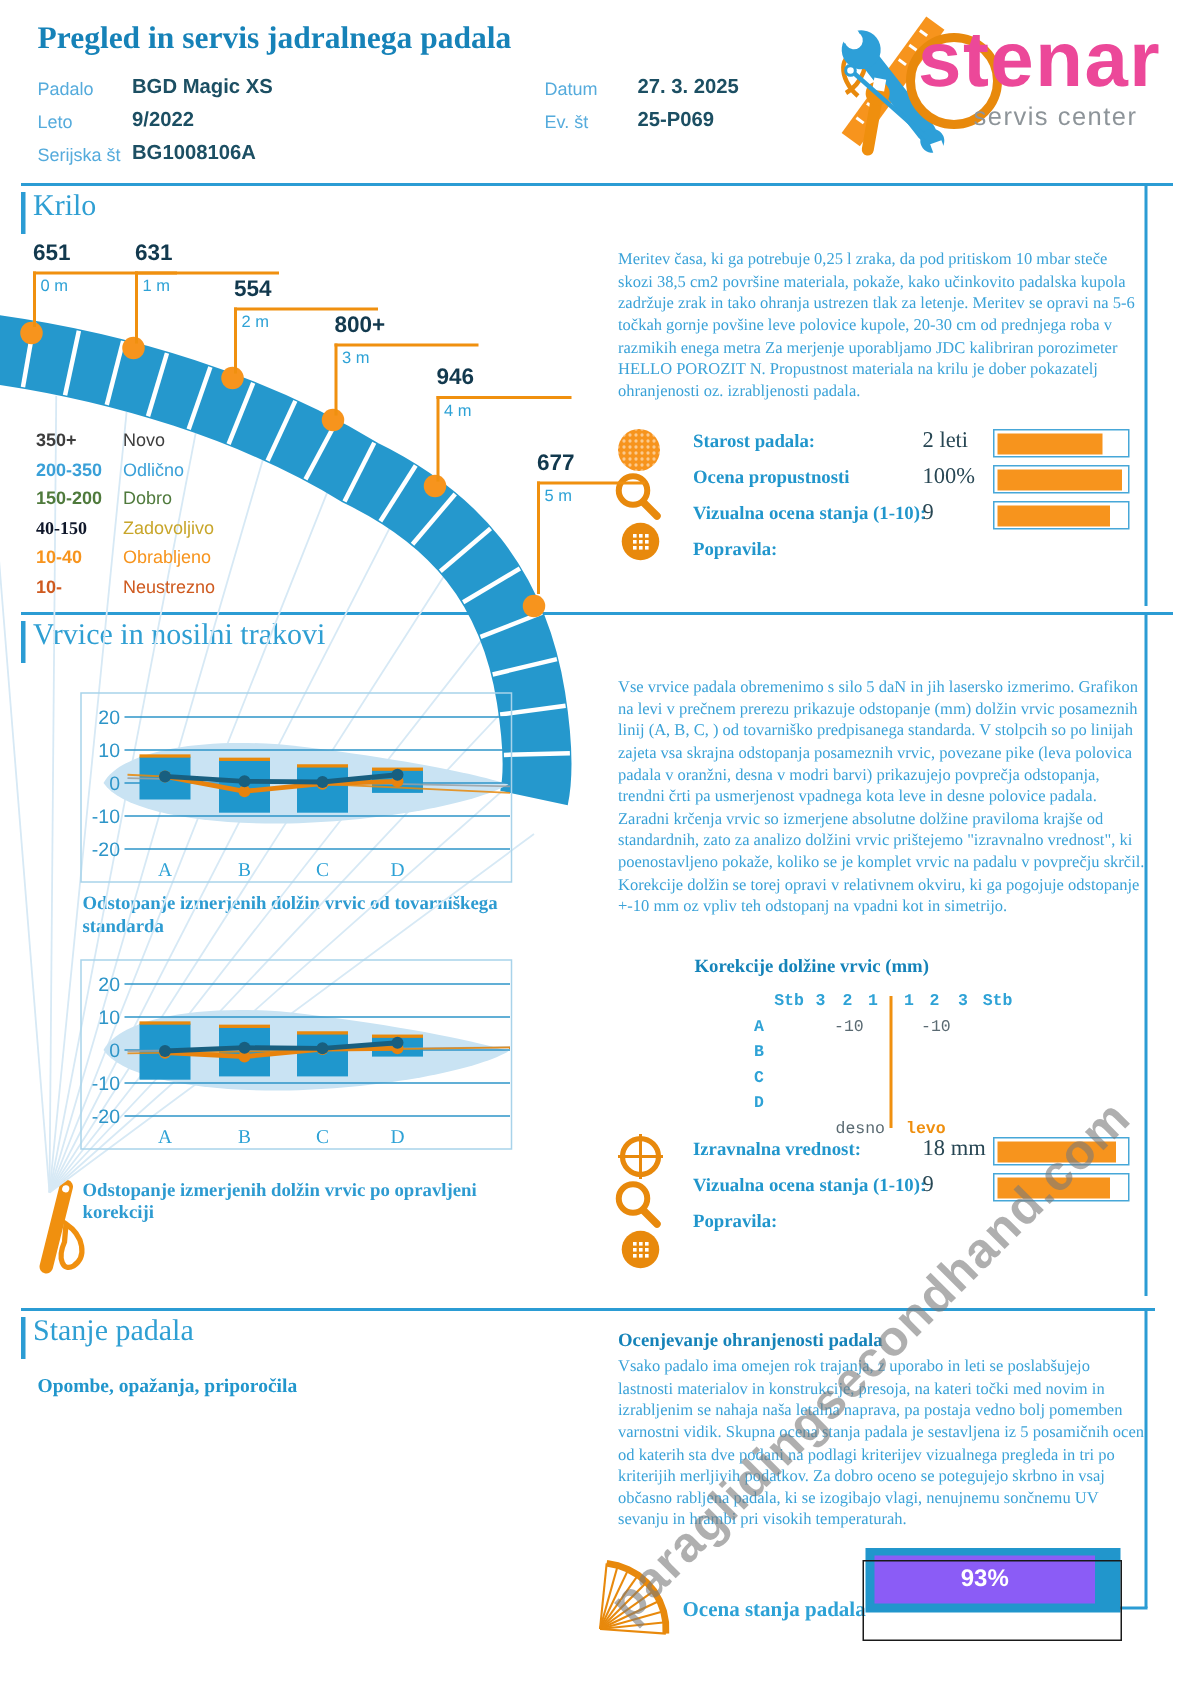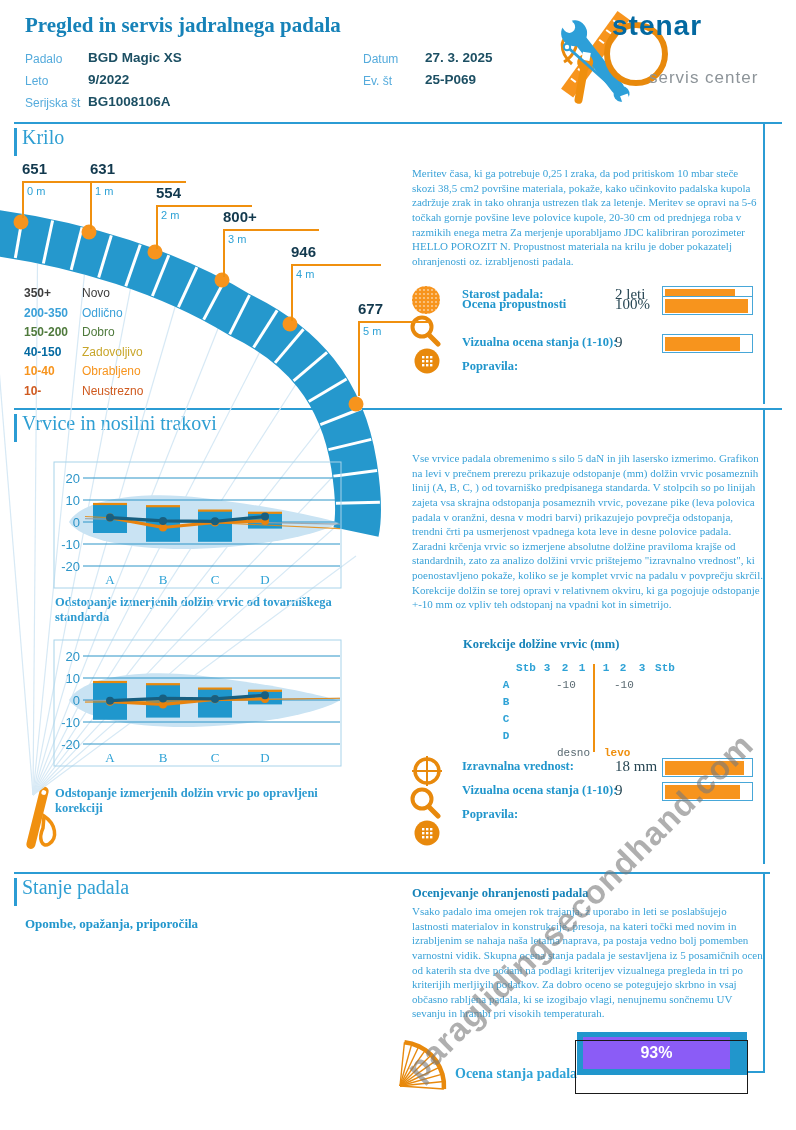--- a/index.html
+++ b/index.html
@@ -7,21 +7,21 @@
           font-family:"Liberation Sans","DejaVu Sans",sans-serif;}
   .abs{position:absolute;}
   .serif{font-family:"Liberation Serif","DejaVu Serif",serif;}
 
   
   .main-title{left:25px;top:13px;font-size:21px;font-weight:bold;color:#1682b8;}
   .fld-label{font-size:12px;color:#55abdc;}
   .fld-value{font-size:13.5px;font-weight:bold;color:#1c4f63;}
 
   
-  .logo-name{left:612px;top:8px;font-size:28px;font-weight:bold;color:#0369a1;letter-spacing:1px;z-index:3;}
+  .logo-name{left:612px;top:8px;font-size:52px;font-weight:bold;color:#ec4899;letter-spacing:1px;z-index:3;}
   .logo-sub{left:649px;top:66px;font-size:17px;color:#8d9499;letter-spacing:1px;z-index:3;}
   .logo-ring{left:604px;top:20px;width:52px;height:52px;border:6px solid #e8890c;border-radius:50%;z-index:2;}
 
   
   .sec-top{height:2px;background:#2b9cd4;left:14px;}
   .sec-right{width:2px;background:#2b9cd4;left:763px;}
   .sec-accent{width:3px;height:28px;background:#2b9cd4;left:14px;}
   .sec-title{left:22px;font-size:20px;color:#2f9fd3;}
 
   .info-head{width:350px;font-size:12.5px;font-weight:bold;color:#1583b9;}
@@ -246,21 +246,21 @@
       </div>
       <div class="lg-row" style="top:19.5px;">
         <div class="lg-range" style="color: rgb(58, 160, 216);">200-350</div>
         <div class="lg-label" style="color: rgb(58, 160, 216);">Odlično</div>
       </div>
       <div class="lg-row" style="top:39px;">
         <div class="lg-range" style="color: rgb(79, 122, 60);">150-200</div>
         <div class="lg-label" style="color: rgb(79, 122, 60);">Dobro</div>
       </div>
       <div class="lg-row" style="top:58.5px;">
-        <div class="lg-range" style="color: #0369a1;">40-150</div>
+        <div class="lg-range" style="color: #0f172a; font-family: Liberation Serif, serif;">40-150</div>
         <div class="lg-label" style="color: rgb(200, 166, 43);">Zadovoljivo</div>
       </div>
       <div class="lg-row" style="top:78px;">
         <div class="lg-range" style="color: rgb(247, 148, 29);">10-40</div>
         <div class="lg-label" style="color: rgb(247, 148, 29);">Obrabljeno</div>
       </div>
       <div class="lg-row" style="top:97.5px;">
         <div class="lg-range" style="color: rgb(207, 90, 31);">10-</div>
         <div class="lg-label" style="color: rgb(207, 90, 31);">Neustrezno</div>
       </div>
@@ -297,21 +297,21 @@
   </svg>
 
   <div class="abs" style="left:462px;top:284px;" id="krilo-rows">
       <div class="srow" style="top:0px;">
         <div class="lab">Starost padala:</div>
         <div class="val">2 leti</div>
         <div class="bar">
           <div class="fill" style="width:82%;"></div>
         </div>
       </div>
-      <div class="srow" style="top:10px;">
+      <div class="srow" style="top:24px;">
         <div class="lab">Ocena propustnosti</div>
         <div class="val">100%</div>
         <div class="bar">
           <div class="fill" style="width:97%;"></div>
         </div>
       </div>
       <div class="srow" style="top:48px;">
         <div class="lab">Vizualna ocena stanja (1-10):</div>
         <div class="val">9</div>
         <div class="bar">

